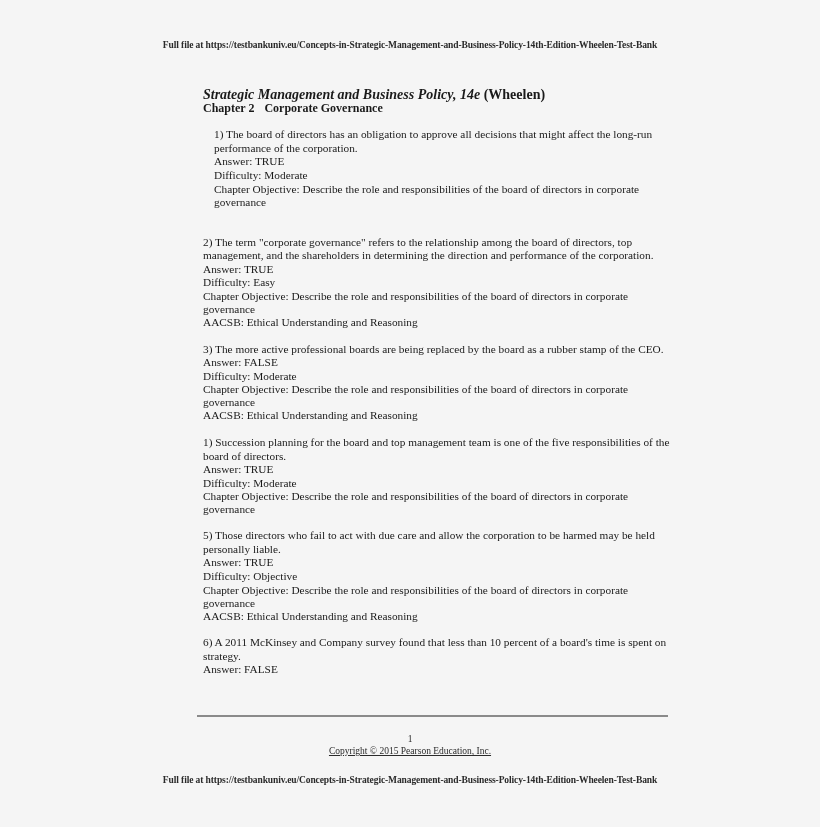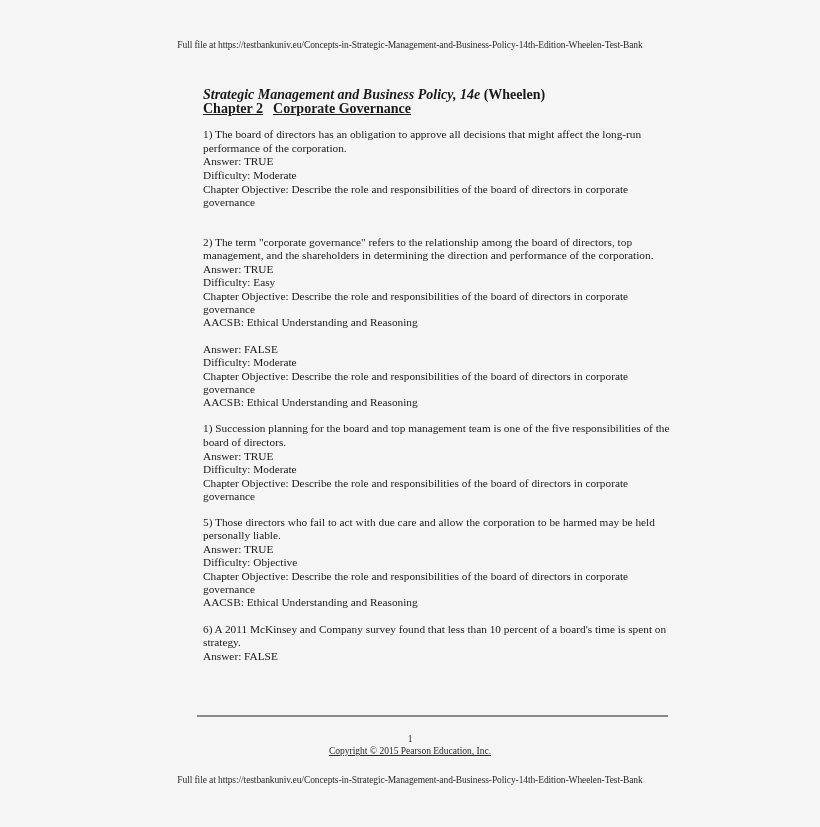--- a/index.html
+++ b/index.html
@@ -16,47 +16,47 @@
     color: #1a1a1a;
   }
   .banner {
     position: absolute;
     left: 0;
     width: 820px;
     text-align: center;
     font-size: 9.5px;
     color: #2a2a2a;
     letter-spacing: -0.1px;
+    font-weight: bold;
   }
   .banner.top { top: 40px; }
   .banner.bottom { top: 775px; }
 
   .page {
     position: absolute;
     left: 203px;
     top: 88px;
     width: 470px;
     font-size: 11.3px;
     line-height: 13.6px;
   }
   .doc-title {
     font-weight: bold;
     font-size: 14px;
   }
   .doc-title .italic { font-style: italic; }
   .chapter {
     font-weight: bold;
-    font-size: 14px;
+    font-size: 12px;
     margin-bottom: 13px;
-    text-decoration: underline;
   }
   .chapter .gap { display: inline-block; width: 10px; }
 
   .question { margin-bottom: 13px; }
-  .question.q1 { margin-bottom: 27px; }
+  .question.q1 { margin-bottom: 27px; margin-left: 11px; }
   .question .line { display: block; }
   .question .obj { line-height: 13px; }
 
   .rule {
     position: absolute;
     left: 197px;
     top: 715px;
     width: 471px;
     height: 2px;
     background: #8a8a8a;
@@ -94,20 +94,21 @@
 
   <div class="question">
     <span class="line">2) The term "corporate governance" refers to the relationship among the board of directors, top management, and the shareholders in determining the direction and performance of the corporation.</span>
     <span class="line">Answer:  TRUE</span>
     <span class="line">Difficulty:  Easy</span>
     <span class="line obj">Chapter Objective:  Describe the role and responsibilities of the board of directors in corporate governance</span>
     <span class="line">AACSB:  Ethical Understanding and Reasoning</span>
   </div>
 
   <div class="question">
+    <span class="line">3) The more active professional boards are being replaced by the board as a rubber stamp of the CEO.</span>
     <span class="line">Answer:  FALSE</span>
     <span class="line">Difficulty:  Moderate</span>
     <span class="line obj">Chapter Objective:  Describe the role and responsibilities of the board of directors in corporate governance</span>
     <span class="line">AACSB:  Ethical Understanding and Reasoning</span>
   </div>
 
   <div class="question">
     <span class="line">1) Succession planning for the board and top management team is one of the five responsibilities of the board of directors.</span>
     <span class="line">Answer:  TRUE</span>
     <span class="line">Difficulty:  Moderate</span>

